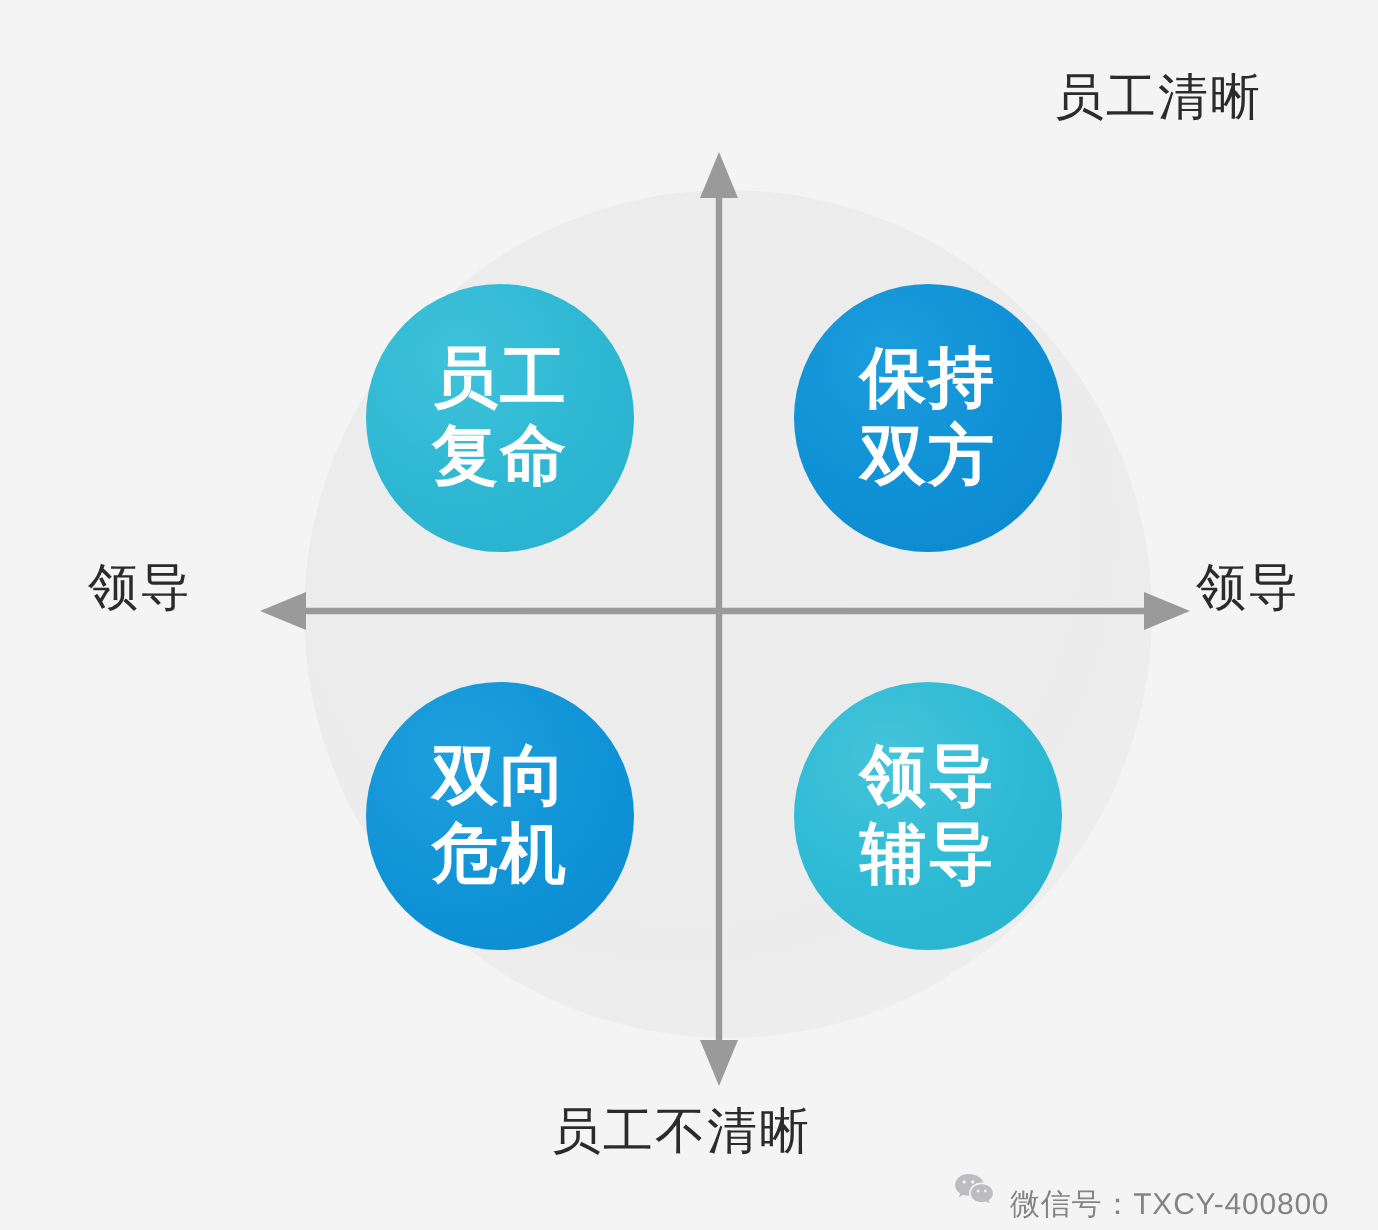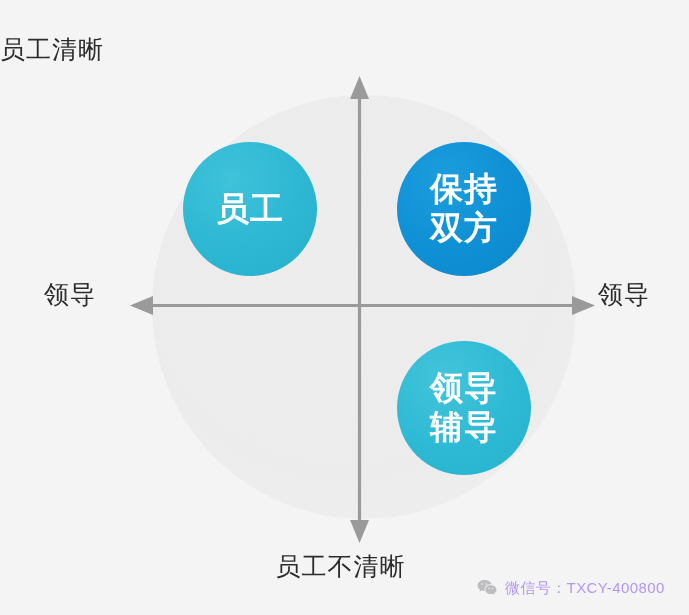--- a/index.html
+++ b/index.html
@@ -93,21 +93,21 @@
     font-size: 25px;
     font-weight: normal;
     letter-spacing: 1px;
     white-space: nowrap;
     line-height: 1.3;
   }
   .label-top {
     left: 0;
     top: 33px;
     width: 631px;
-    text-align: left;
+    text-align: right;
   }
   .label-bottom {
     left: 0;
     top: 550px;
     width: 681px;
     text-align: center;
   }
   .label-left {
     left: 14px;
     top: 278px;
@@ -128,25 +128,26 @@
   .watermark {
     position: absolute;
     left: 476px;
     top: 578px;
     display: flex;
     align-items: center;
     gap: 7px;
     opacity: 0.62;
   }
   .watermark .wm-text {
-    color: #8b5cf6;
+    color: #404040;
     font-size: 15px;
     letter-spacing: 0.4px;
     white-space: nowrap;
     font-family: "Liberation Sans", "DejaVu Sans", sans-serif;
+    margin-top: 15px;
   }
   .wechat-icon {
     width: 22px;
     height: 20px;
     display: block;
   }
 </style>
 </head>
 <body>
 
@@ -164,27 +165,32 @@
 
     <line x1="146" y1="305.5" x2="578" y2="305.5" stroke="#9a9a9a" stroke-width="3.2"></line>
 
     <polygon points="130,305.5 153,296 153,315" fill="#9a9a9a"></polygon>
 
     <polygon points="595,305.5 572,296 572,315" fill="#9a9a9a"></polygon>
   </svg>
 
   <div class="bubble bubble-tl">
     <span class="ln">员工</span>
+    <span class="ln">复命</span>
   </div>
 
   <div class="bubble bubble-tr">
     <span class="ln">保持</span>
     <span class="ln">双方</span>
   </div>
 
+  <div class="bubble bubble-bl">
+    <span class="ln">双向</span>
+    <span class="ln">危机</span>
+  </div>
 
   <div class="bubble bubble-br">
     <span class="ln">领导</span>
     <span class="ln">辅导</span>
   </div>
 
   <div class="axis-label label-top">员工清晰</div>
 
   <div class="axis-label label-bottom">员工不清晰</div>
 

